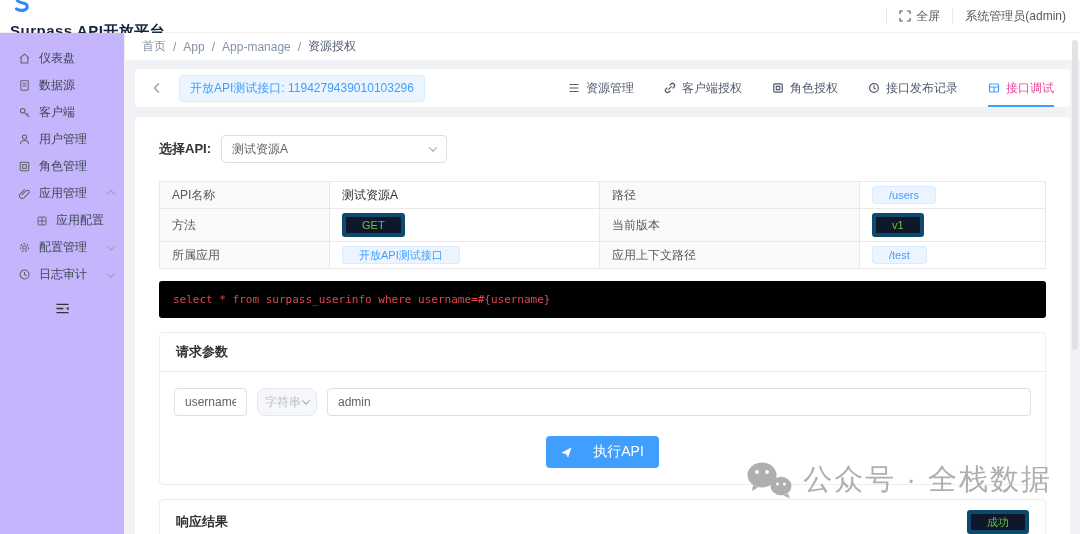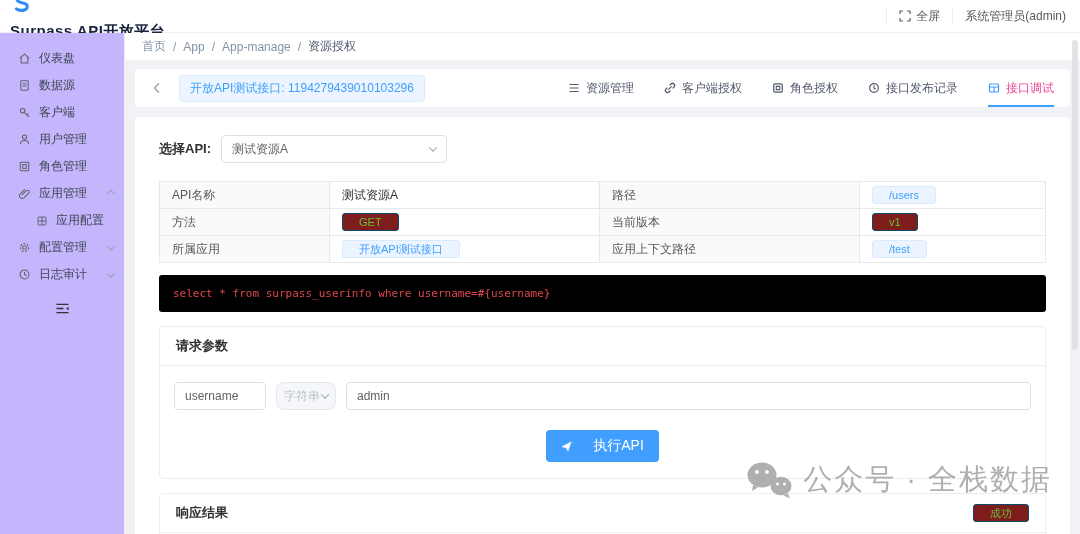--- a/index.html
+++ b/index.html
@@ -58,35 +58,35 @@
 
   .dt { display:grid; grid-template-columns:170px 270px 260px 1fr; border:1px solid #e9e9eb; }
   .dt > div { padding:4px 12px; border-bottom:1px solid #e9e9eb; border-right:1px solid #e9e9eb;
     display:flex; align-items:center; min-height:24px; }
   .dt > div:nth-child(4n) { border-right:none; }
   .dt > div:nth-last-child(-n+4) { border-bottom:none; }
   .dt .lblc { background:#fafafa; color:#595959; }
 
   .badge { display:inline-block; line-height:16px; padding:0 16px; border-radius:3px; font-size:11px; }
   .badge.blue { background:#ecf5ff; border:1px solid #d9ecff; color:#409eff; }
-  .badge.green { background:#7f1d1d; border:1px solid #0c4a6e; color:#67c23a;text-align:center; }
+  .badge.green { background:#0f172a; border:4px solid #0c4a6e; color:#67c23a;text-align:center; }
 
   .sqlbox { margin-top:12px; background:#000000; border-radius:3px; padding:12px 14px;
     font-family:"DejaVu Sans Mono","Liberation Mono",monospace; font-size:11px; color:#e0464f; }
 
   .panel { margin-top:14px; border:1px solid #ebeef5; border-radius:4px; }
   .panel-hd { padding:10px 16px; border-bottom:1px solid #ebeef5; display:flex; align-items:center;
     justify-content:space-between; }
   .panel-title { font-size:13px; font-weight:bold; color:#303133; }
   .panel-bd { padding:16px 14px 16px; }
 
   .param-row { display:flex; align-items:center; gap:10px; }
   .inp { height:28px; border:1px solid #dcdfe6; border-radius:4px; padding:0 10px; font-size:12px;
     color:#606266; outline:none; font-family:inherit; background:#fff; }
-  .inp.name { width:92px; flex:none; }
+  .inp.name { width:73px; flex:none;text-align:center; }
   .inp.value { flex:1; }
   .type-select { width:60px; height:28px; background:#f5f7fa; border:1px solid #e4e7ed; border-radius:8px;
     color:#b8bdc6; display:flex; align-items:center; justify-content:space-between; padding:0 7px; flex:none;
     cursor:not-allowed; }
 
   .exec-row { margin-top:20px; text-align:center; }
   .exec-btn { display:inline-flex; align-items:center; gap:21px; background:#409eff; color:#fff; border:none;
     border-radius:4px; padding:7px 15px; font-size:14px; cursor:pointer; font-family:inherit; }
 
   

